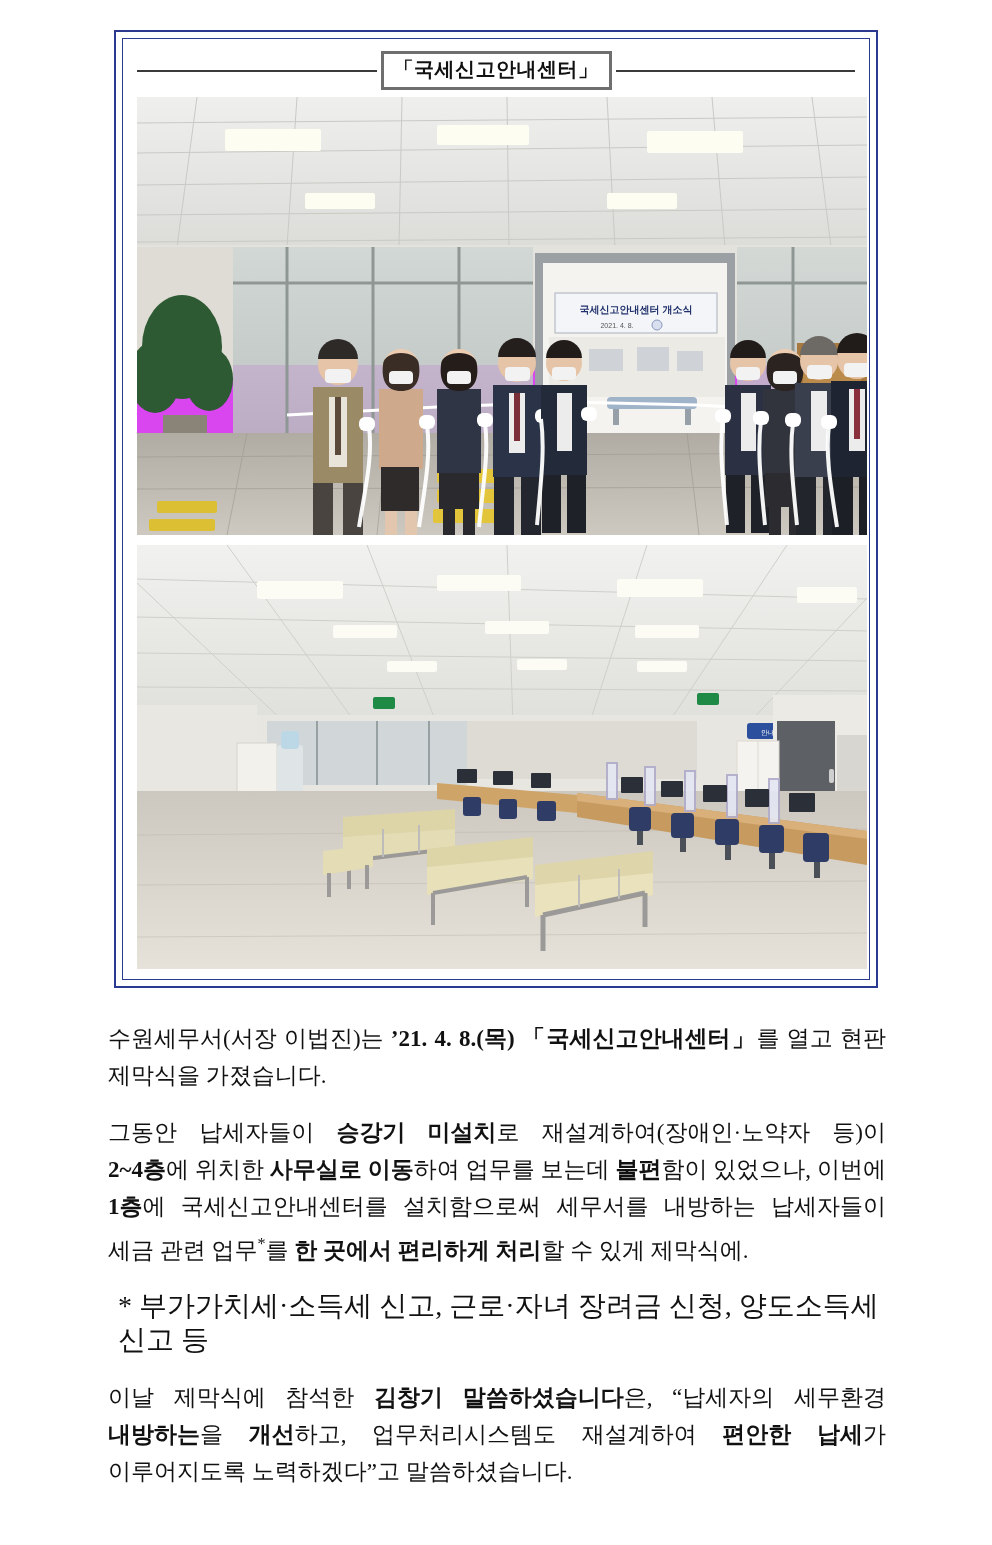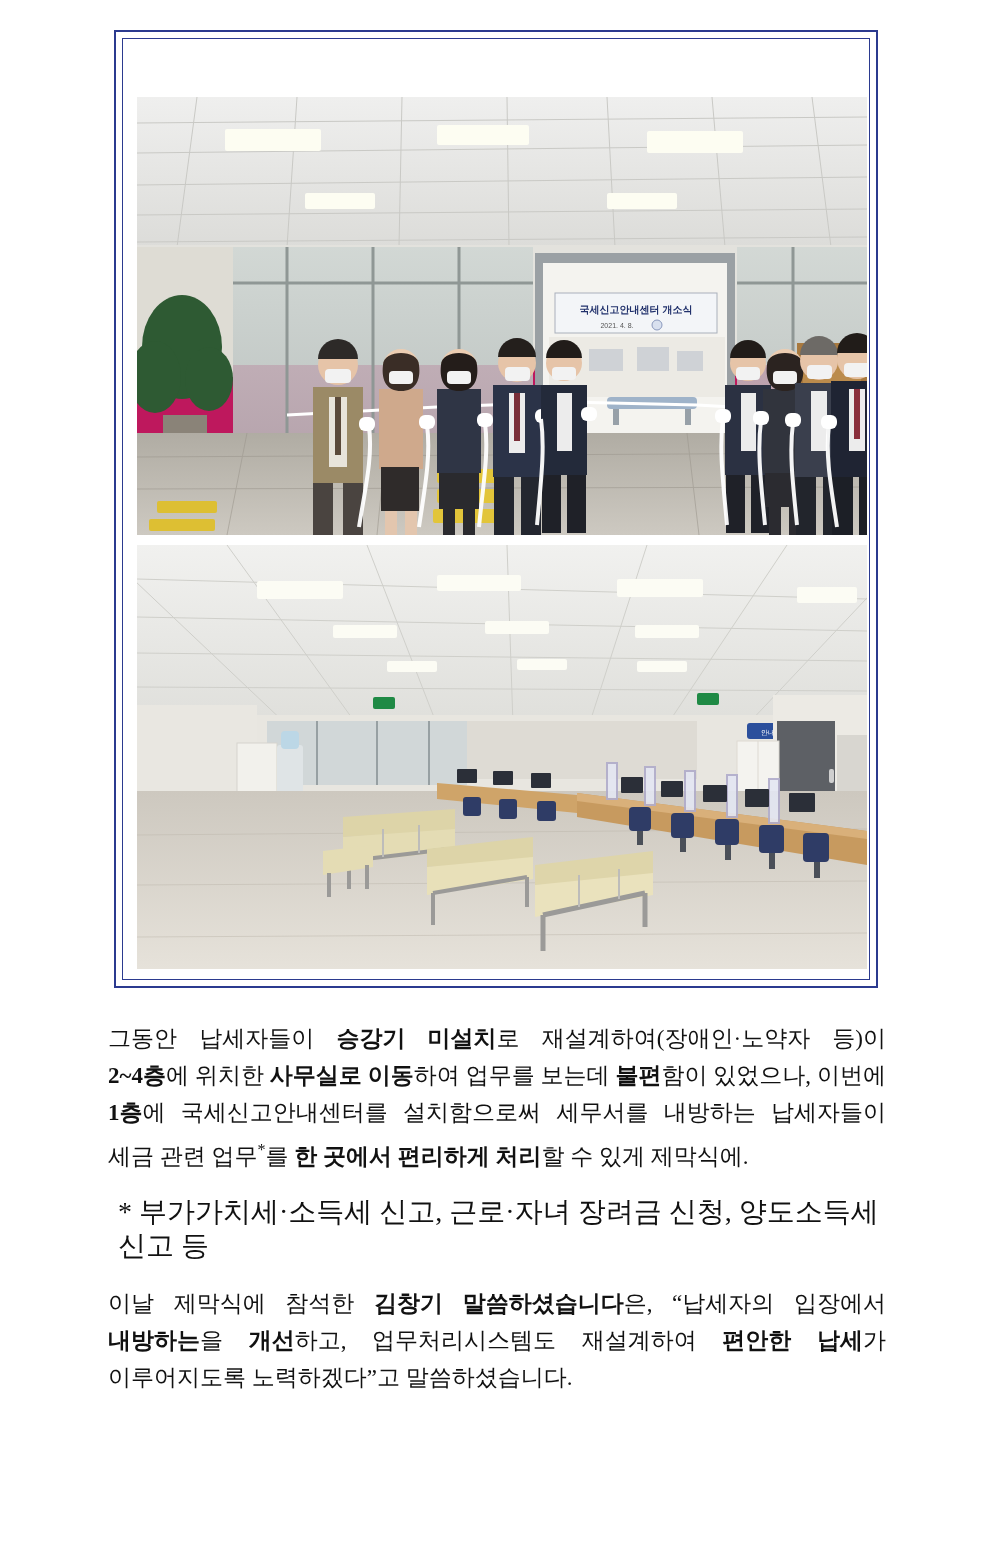--- a/index.html
+++ b/index.html
@@ -74,21 +74,21 @@
   }
 
   
   .photo1 {
     position: absolute;
     left: 14px;
     top: 58px;
     width: 730px;
     height: 438px;
     overflow: hidden;
-    background: #be185d;
+    background: #d946ef;
   }
   
   .photo2 {
     position: absolute;
     left: 14px;
     top: 506px;
     width: 730px;
     height: 424px;
     overflow: hidden;
     background: #d7d3cb;
@@ -118,20 +118,27 @@
     word-break: keep-all;
   }
   .sup { vertical-align: super; font-size: 0.7em; }
 </style>
 </head>
 <body>
 
 <div class="photo-panel">
   <div class="photo-panel-inner">
 
+    <div class="title-row">
+      <div class="rule"></div>
+      <div class="title-box">
+        <div class="title-inner">「국세신고안내센터」</div>
+      </div>
+      <div class="rule"></div>
+    </div>
 
     <div class="photo1">
       <svg width="730" height="438" viewBox="0 0 730 438" xmlns="http://www.w3.org/2000/svg">
         <defs>
           <linearGradient id="ceilG" x1="0" y1="0" x2="0" y2="1">
             <stop offset="0" stop-color="#efefee"></stop>
             <stop offset="1" stop-color="#dcdcd9"></stop>
           </linearGradient>
           <linearGradient id="floorG" x1="0" y1="0" x2="0" y2="1">
             <stop offset="0" stop-color="#b0aca3"></stop>
@@ -528,24 +535,27 @@
           </g>
         </g>
       </svg>
     </div>
 
   </div>
 </div>
 
 <div class="article">
 
+  <p class="para">
+    <span>수원세무서(서장 이법진)는 </span><b>’21. 4. 8.(목) 「국세신고안내센터」</b><span>를 열고 현판 제막식을 가졌습니다.</span>
+  </p>
 
   <p class="para">
     <span>그동안 납세자들이 </span><b>승강기 미설치</b><span>로 재설계하여(장애인·노약자 등)이 </span><b>2~4층</b><span>에 위치한 </span><b>사무실로 이동</b><span>하여 업무를 보는데 </span><b>불편</b><span>함이 있었으나, 이번에 </span><b>1층</b><span>에 국세신고안내센터를 설치함으로써 세무서를 내방하는 납세자들이 세금 관련 업무</span><span class="sup">*</span><span>를 </span><b>한 곳에서 편리하게 처리</b><span>할 수 있게 제막식에.</span>
   </p>
 
   <p class="note">* 부가가치세·소득세 신고, 근로·자녀 장려금 신청, 양도소득세 신고 등</p>
 
   <p class="para">
-    <span>이날 제막식에 참석한 </span><b>김창기 말씀하셨습니다</b><span>은, “납세자의 입장에서 </span><b>내방하는</b><span>을 </span><b>개선</b><span>하고, 업무처리시스템도 재설계하여 </span><b>편안한 납세</b><span>가 이루어지도록 노력하겠다”고 말씀하셨습니다.</span>
+    <span>이날 제막식에 참석한 </span><b>김창기 말씀하셨습니다</b><span>은, “납세자의 세무환경 </span><b>내방하는</b><span>을 </span><b>개선</b><span>하고, 업무처리시스템도 재설계하여 </span><b>편안한 납세</b><span>가 이루어지도록 노력하겠다”고 말씀하셨습니다.</span>
   </p>
 
 </div>
 
 </body></html>

